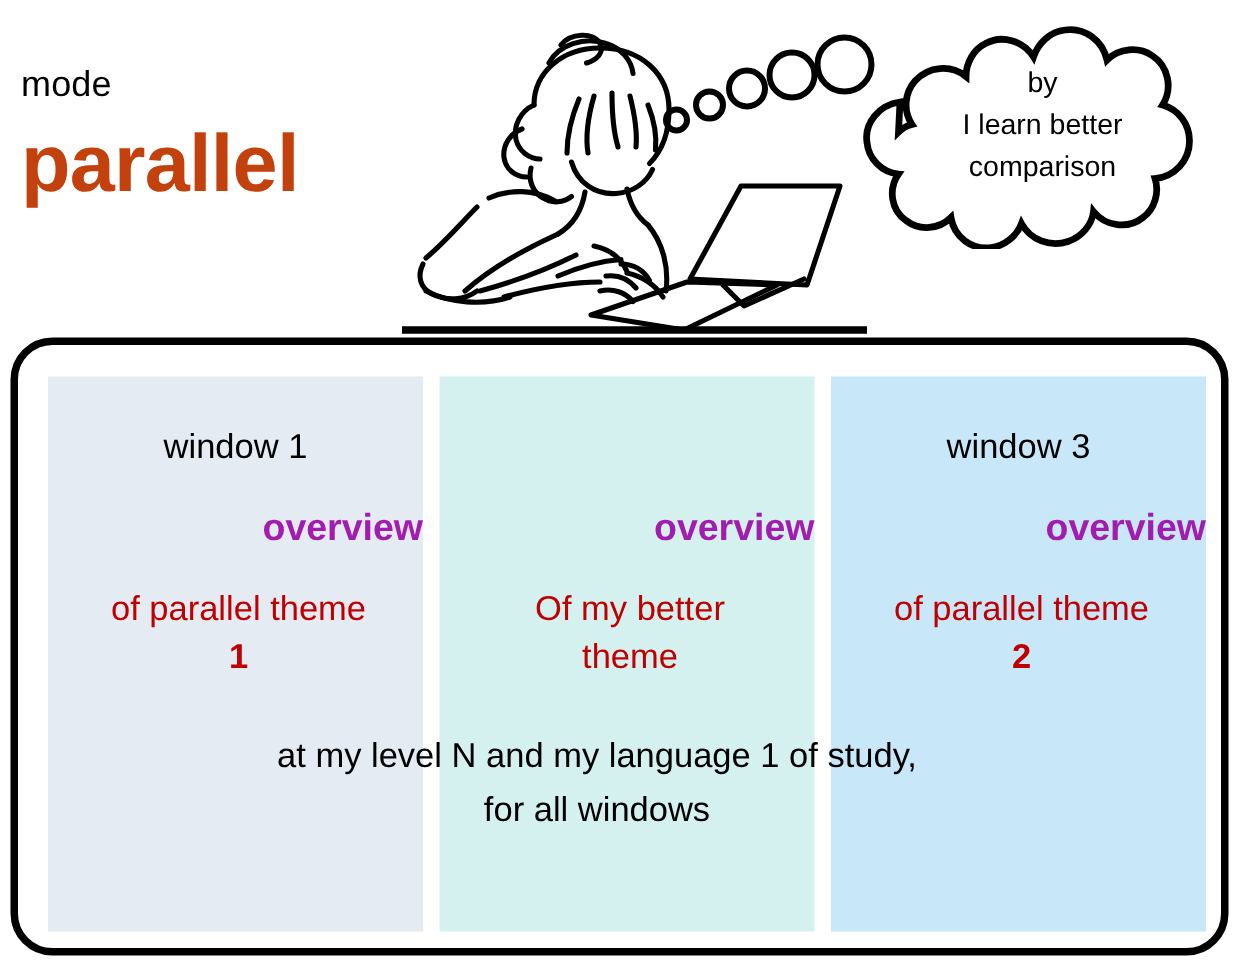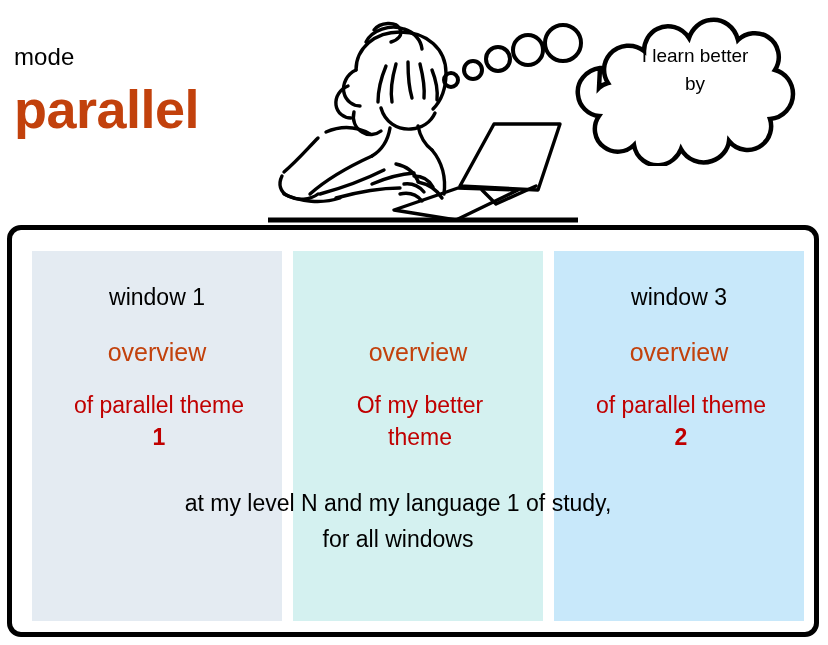--- a/index.html
+++ b/index.html
@@ -82,21 +82,21 @@
   }
 
   
   #window-frame {
     position: absolute;
     left: 7px;
     top: 225px;
     width: 812px;
     height: 412px;
     border: 5px solid #000000;
-    border-radius: 14px;
+    border-radius: 28px;
     box-sizing: border-box;
     background: #ffffff;
   }
 
   #panels-row {
     position: absolute;
     left: 20px;
     top: 21px;
     width: 772px;
     height: 370px;
@@ -120,24 +120,24 @@
     font-size: 23px;
     color: #000000;
     line-height: 1;
   }
 
   .panel-overview {
     position: absolute;
     left: 0;
     right: 0;
     top: 89px;
-    text-align: center;
+    text-align: right;
     font-size: 25px;
-    font-weight: normal;
-    color: #c2410c;
+    font-weight: bold;
+    color: #a21caf;
     line-height: 1;
   }
 
   .panel-sub {
     position: absolute;
     left: 4px;
     right: 0;
     top: 138px;
     text-align: center;
     font-size: 23px;
@@ -244,22 +244,23 @@
              c-3 -13 -15 -22 -28 -20
              c-10 1 -18 9 -21 18
              c-7 -11 -21 -15 -32 -9
              c-8 4 -13 13 -13 22
              c-10 -8 -25 -7 -34 3
              c-7 8 -8 20 -2 29
              c-4 1 -7 3 -9 5 z"></path>
   </svg>
 
   <div id="thought-bubble-text">
+    <div>by</div>
     <div>I learn better</div>
-    <div>by</div>
+    <div>comparison</div>
   </div>
 
 </div>
 
 <div id="window-frame">
 
   <div id="panels-row">
 
     <div class="window-panel" style="background:#e4ebf2">
       <div class="panel-title">window 1</div>

